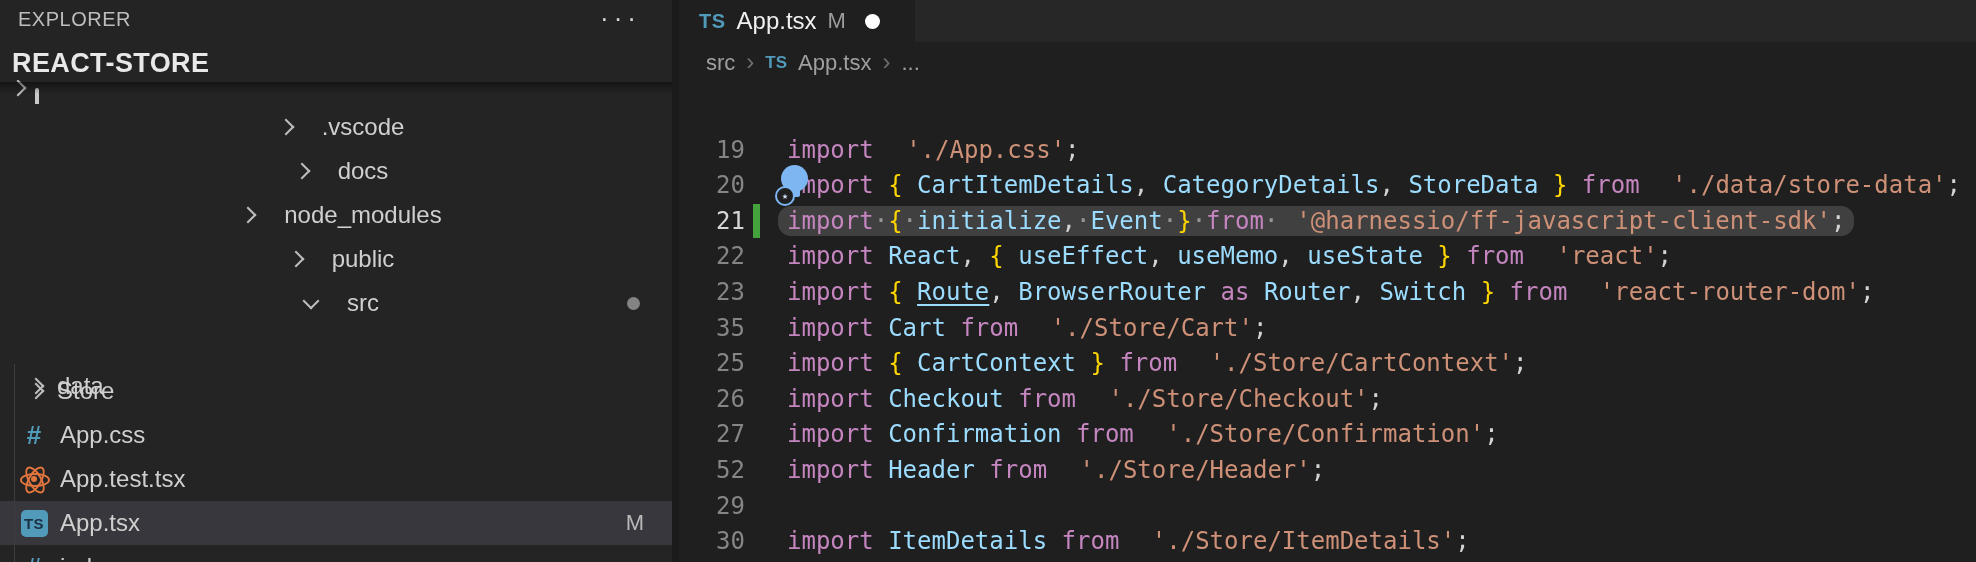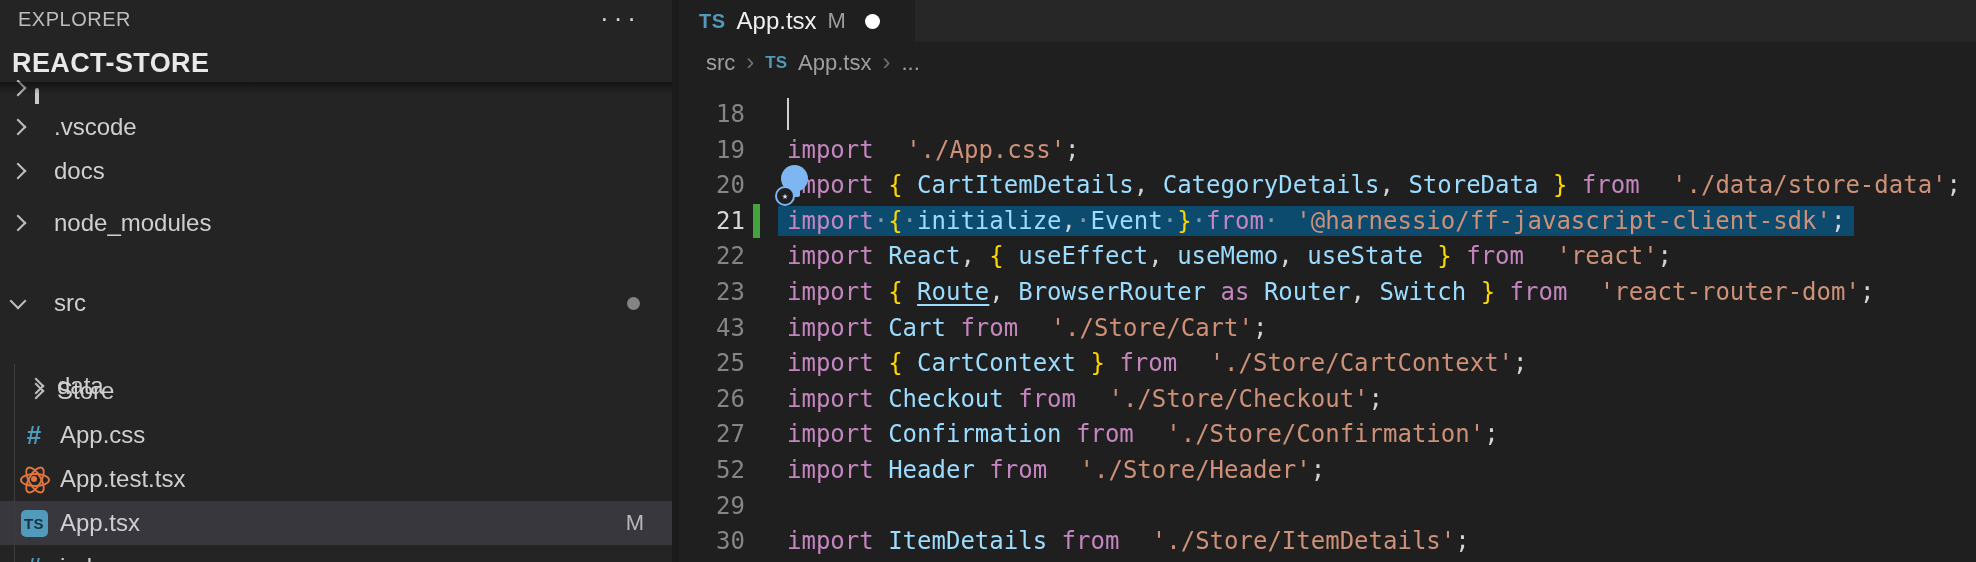--- a/index.html
+++ b/index.html
@@ -12,21 +12,21 @@
   #section-header{position:absolute;left:12px;top:48px;font-size:27px;font-weight:bold;color:#e8e8e8;letter-spacing:.4px;}
   #tree-shadow{position:absolute;left:0;top:82px;width:672px;height:12px;
     background:linear-gradient(rgba(0,0,0,.45),rgba(0,0,0,0));z-index:2;}
   #tree-clip-top{position:absolute;left:0;top:80px;width:672px;height:24px;overflow:hidden;}
   #tree-clip-top .chev{position:absolute;left:12px;top:2px;}
   #tree-clip-top .stem{position:absolute;left:35px;top:8px;width:4px;height:18px;background:#c9c9c9;border-radius:2px;}
   #file-tree{position:absolute;left:0;top:105px;width:672px;height:457px;}
   .trow{position:absolute;left:0;right:0;height:44px;display:flex;align-items:center;color:#cfcfcf;font-size:24px;}
   .trow.selected{background:#37373d;}
   .trow .guide{position:absolute;left:14px;top:0;bottom:0;width:1px;background:#3d3d3d;}
-  .trow.ind0{padding-left:12px;gap:30px;}
+  .trow.ind0{padding-left:12px;gap:30px;justify-content:center;}
   .trow.ind1{padding-left:30px;gap:15px;}
   .trow.file{padding-left:19px;gap:11px;}
   .lbl{white-space:nowrap;}
   .chev{width:10px;height:10px;border-right:2.4px solid #bdbdbd;border-bottom:2.4px solid #bdbdbd;
     transform:rotate(-45deg);flex:none;margin-top:0px;}
   .chev.down{transform:rotate(45deg);margin-top:-4px;}
   .iconbox{width:30px;height:30px;flex:none;display:flex;align-items:center;justify-content:center;}
   .icon-hash{color:#519aba;font-weight:bold;font-size:26px;line-height:30px;}
   .icon-ts{width:27px;height:27px;background:#519aba;border-radius:5px;color:#1b3043;font-weight:bold;
     font-size:15px;display:flex;align-items:center;justify-content:center;letter-spacing:.5px;}
@@ -58,21 +58,21 @@
   #code{position:absolute;left:679px;top:84px;right:0;bottom:0;background:#1f1f1f;
     font-family:"DejaVu Sans Mono", monospace;font-size:24px;}
   .cline{position:absolute;left:0;right:0;height:36px;display:flex;align-items:center;}
   .lnum{width:66px;flex:none;text-align:right;color:#858585;font-size:24px;}
   .gut{width:42px;flex:none;position:relative;height:100%;}
   .gbar{position:absolute;left:8px;top:1px;bottom:1px;width:7px;background:#45a33e;}
   .ltext{white-space:pre;color:#d4d4d4;position:relative;}
   .tk-kw{color:#C586C0;}  .tk-id{color:#9CDCFE;}  .tk-idu{color:#9CDCFE;text-decoration:underline;text-underline-offset:4px;}
   .tk-str{color:#CE9178;margin-left:18px;} .tk-br{color:#FFD700;}  .tk-pu{color:#D4D4D4;} .tk-pl{color:#d4d4d4;}
   .cline.sel .lnum{color:#d7d7d7;}
-  .cline.sel .ltext{background:#0c4a6e;border-radius:0;padding:1px 9px;margin-left:-9px;}
+  .cline.sel .ltext{background:#404040;border-radius:13px;padding:1px 9px;margin-left:-9px;}
   .ws{color:rgba(255,255,255,.45);}
   .cursor{position:absolute;left:108px;top:2px;width:2px;height:32px;background:#d0d0d0;}
   .lightbulb{position:absolute;left:96px;top:-2px;width:38px;height:42px;z-index:3;cursor:pointer;}
   .bulb{position:absolute;left:6px;top:0;width:27px;height:27px;background:#7eb6f2;border-radius:50%;}
   .bulb:after{content:'';position:absolute;left:9px;top:24px;width:10px;height:8px;background:#7eb6f2;border-radius:2px;}
   .star-badge{position:absolute;left:0;top:21px;width:16px;height:16px;background:#1f1f1f;
     border:2px solid #7eb6f2;border-radius:50%;color:#cfe3f8;font-size:10px;line-height:15px;text-align:center;}
 </style>
 </head>
 <body>
@@ -94,25 +94,32 @@
     <span class="lbl">.vscode</span>
 
   </div>
       <div class="trow ind0" style="top: 44px;">
 
     <span class="chev"></span>
 
     <span class="lbl">docs</span>
 
   </div>
-      <div class="trow ind0" style="top: 96px;">
+      <div class="trow ind0" style="top: 88px;">
 
     <span class="chev"></span>
 
     <span class="lbl">node_modules</span>
+
+  </div>
+      <div class="trow ind0" style="top: 132px;">
+
+    <span class="chev"></span>
+
+    <span class="lbl">public</span>
 
   </div>
       <div class="trow ind0" style="top: 176px;">
 
     <span class="chev down"></span>
 
     <span class="lbl">src</span>
     <span class="badge-dot" style="display: block;"></span>
 
   </div>
@@ -189,26 +196,20 @@
 <div id="breadcrumb">
   <span class="bc-item">src</span>
   <span class="bc-sep">›</span>
   <span class="bc-ts">TS</span>
   <span class="bc-item">App.tsx</span>
   <span class="bc-sep">›</span>
   <span class="bc-item">...</span>
 </div>
 
 <div id="code">
-    <div class="cline" style="top: 12px;">
-    <span class="lnum">18</span>
-    <span class="gut"></span>
-    <span class="ltext"></span>
-  <span class="cursor"></span>
-    </div>
     <div class="cline" style="top: 47.6px;">
     <span class="lnum">19</span>
     <span class="gut"></span>
     <span class="ltext"><span class="tk-kw">import</span><span class="tk-pl"> </span><span class="tk-str">'./App.css'</span><span class="tk-pu">;</span></span>
   </div>
     <div class="cline" style="top: 83.2px;">
     <span class="lnum">20</span>
     <span class="gut"></span>
     <span class="ltext"><span class="tk-kw">import</span><span class="tk-pl"> </span><span class="tk-br">{</span><span class="tk-pl"> </span><span class="tk-id">CartItemDetails</span><span class="tk-pu">,</span><span class="tk-pl"> </span><span class="tk-id">CategoryDetails</span><span class="tk-pu">,</span><span class="tk-pl"> </span><span class="tk-id">StoreData</span><span class="tk-pl"> </span><span class="tk-br">}</span><span class="tk-pl"> </span><span class="tk-kw">from</span><span class="tk-pl"> </span><span class="tk-str">'./data/store-data'</span><span class="tk-pu">;</span></span>
   <span class="lightbulb">
@@ -227,21 +228,21 @@
     <span class="lnum">22</span>
     <span class="gut"></span>
     <span class="ltext"><span class="tk-kw">import</span><span class="tk-pl"> </span><span class="tk-id">React</span><span class="tk-pu">,</span><span class="tk-pl"> </span><span class="tk-br">{</span><span class="tk-pl"> </span><span class="tk-id">useEffect</span><span class="tk-pu">,</span><span class="tk-pl"> </span><span class="tk-id">useMemo</span><span class="tk-pu">,</span><span class="tk-pl"> </span><span class="tk-id">useState</span><span class="tk-pl"> </span><span class="tk-br">}</span><span class="tk-pl"> </span><span class="tk-kw">from</span><span class="tk-pl"> </span><span class="tk-str">'react'</span><span class="tk-pu">;</span></span>
   </div>
     <div class="cline" style="top: 190px;">
     <span class="lnum">23</span>
     <span class="gut"></span>
     <span class="ltext"><span class="tk-kw">import</span><span class="tk-pl"> </span><span class="tk-br">{</span><span class="tk-pl"> </span><span class="tk-idu">Route</span><span class="tk-pu">,</span><span class="tk-pl"> </span><span class="tk-id">BrowserRouter</span><span class="tk-pl"> </span><span class="tk-kw">as</span><span class="tk-pl"> </span><span class="tk-id">Router</span><span class="tk-pu">,</span><span class="tk-pl"> </span><span class="tk-id">Switch</span><span class="tk-pl"> </span><span class="tk-br">}</span><span class="tk-pl"> </span><span class="tk-kw">from</span><span class="tk-pl"> </span><span class="tk-str">'react-router-dom'</span><span class="tk-pu">;</span></span>
   </div>
     <div class="cline" style="top: 225.6px;">
-    <span class="lnum">43</span>
+    <span class="lnum">35</span>
     <span class="gut"></span>
     <span class="ltext"><span class="tk-kw">import</span><span class="tk-pl"> </span><span class="tk-id">Cart</span><span class="tk-pl"> </span><span class="tk-kw">from</span><span class="tk-pl"> </span><span class="tk-str">'./Store/Cart'</span><span class="tk-pu">;</span></span>
   </div>
     <div class="cline" style="top: 261.2px;">
     <span class="lnum">25</span>
     <span class="gut"></span>
     <span class="ltext"><span class="tk-kw">import</span><span class="tk-pl"> </span><span class="tk-br">{</span><span class="tk-pl"> </span><span class="tk-id">CartContext</span><span class="tk-pl"> </span><span class="tk-br">}</span><span class="tk-pl"> </span><span class="tk-kw">from</span><span class="tk-pl"> </span><span class="tk-str">'./Store/CartContext'</span><span class="tk-pu">;</span></span>
   </div>
     <div class="cline" style="top: 296.8px;">
     <span class="lnum">26</span>

